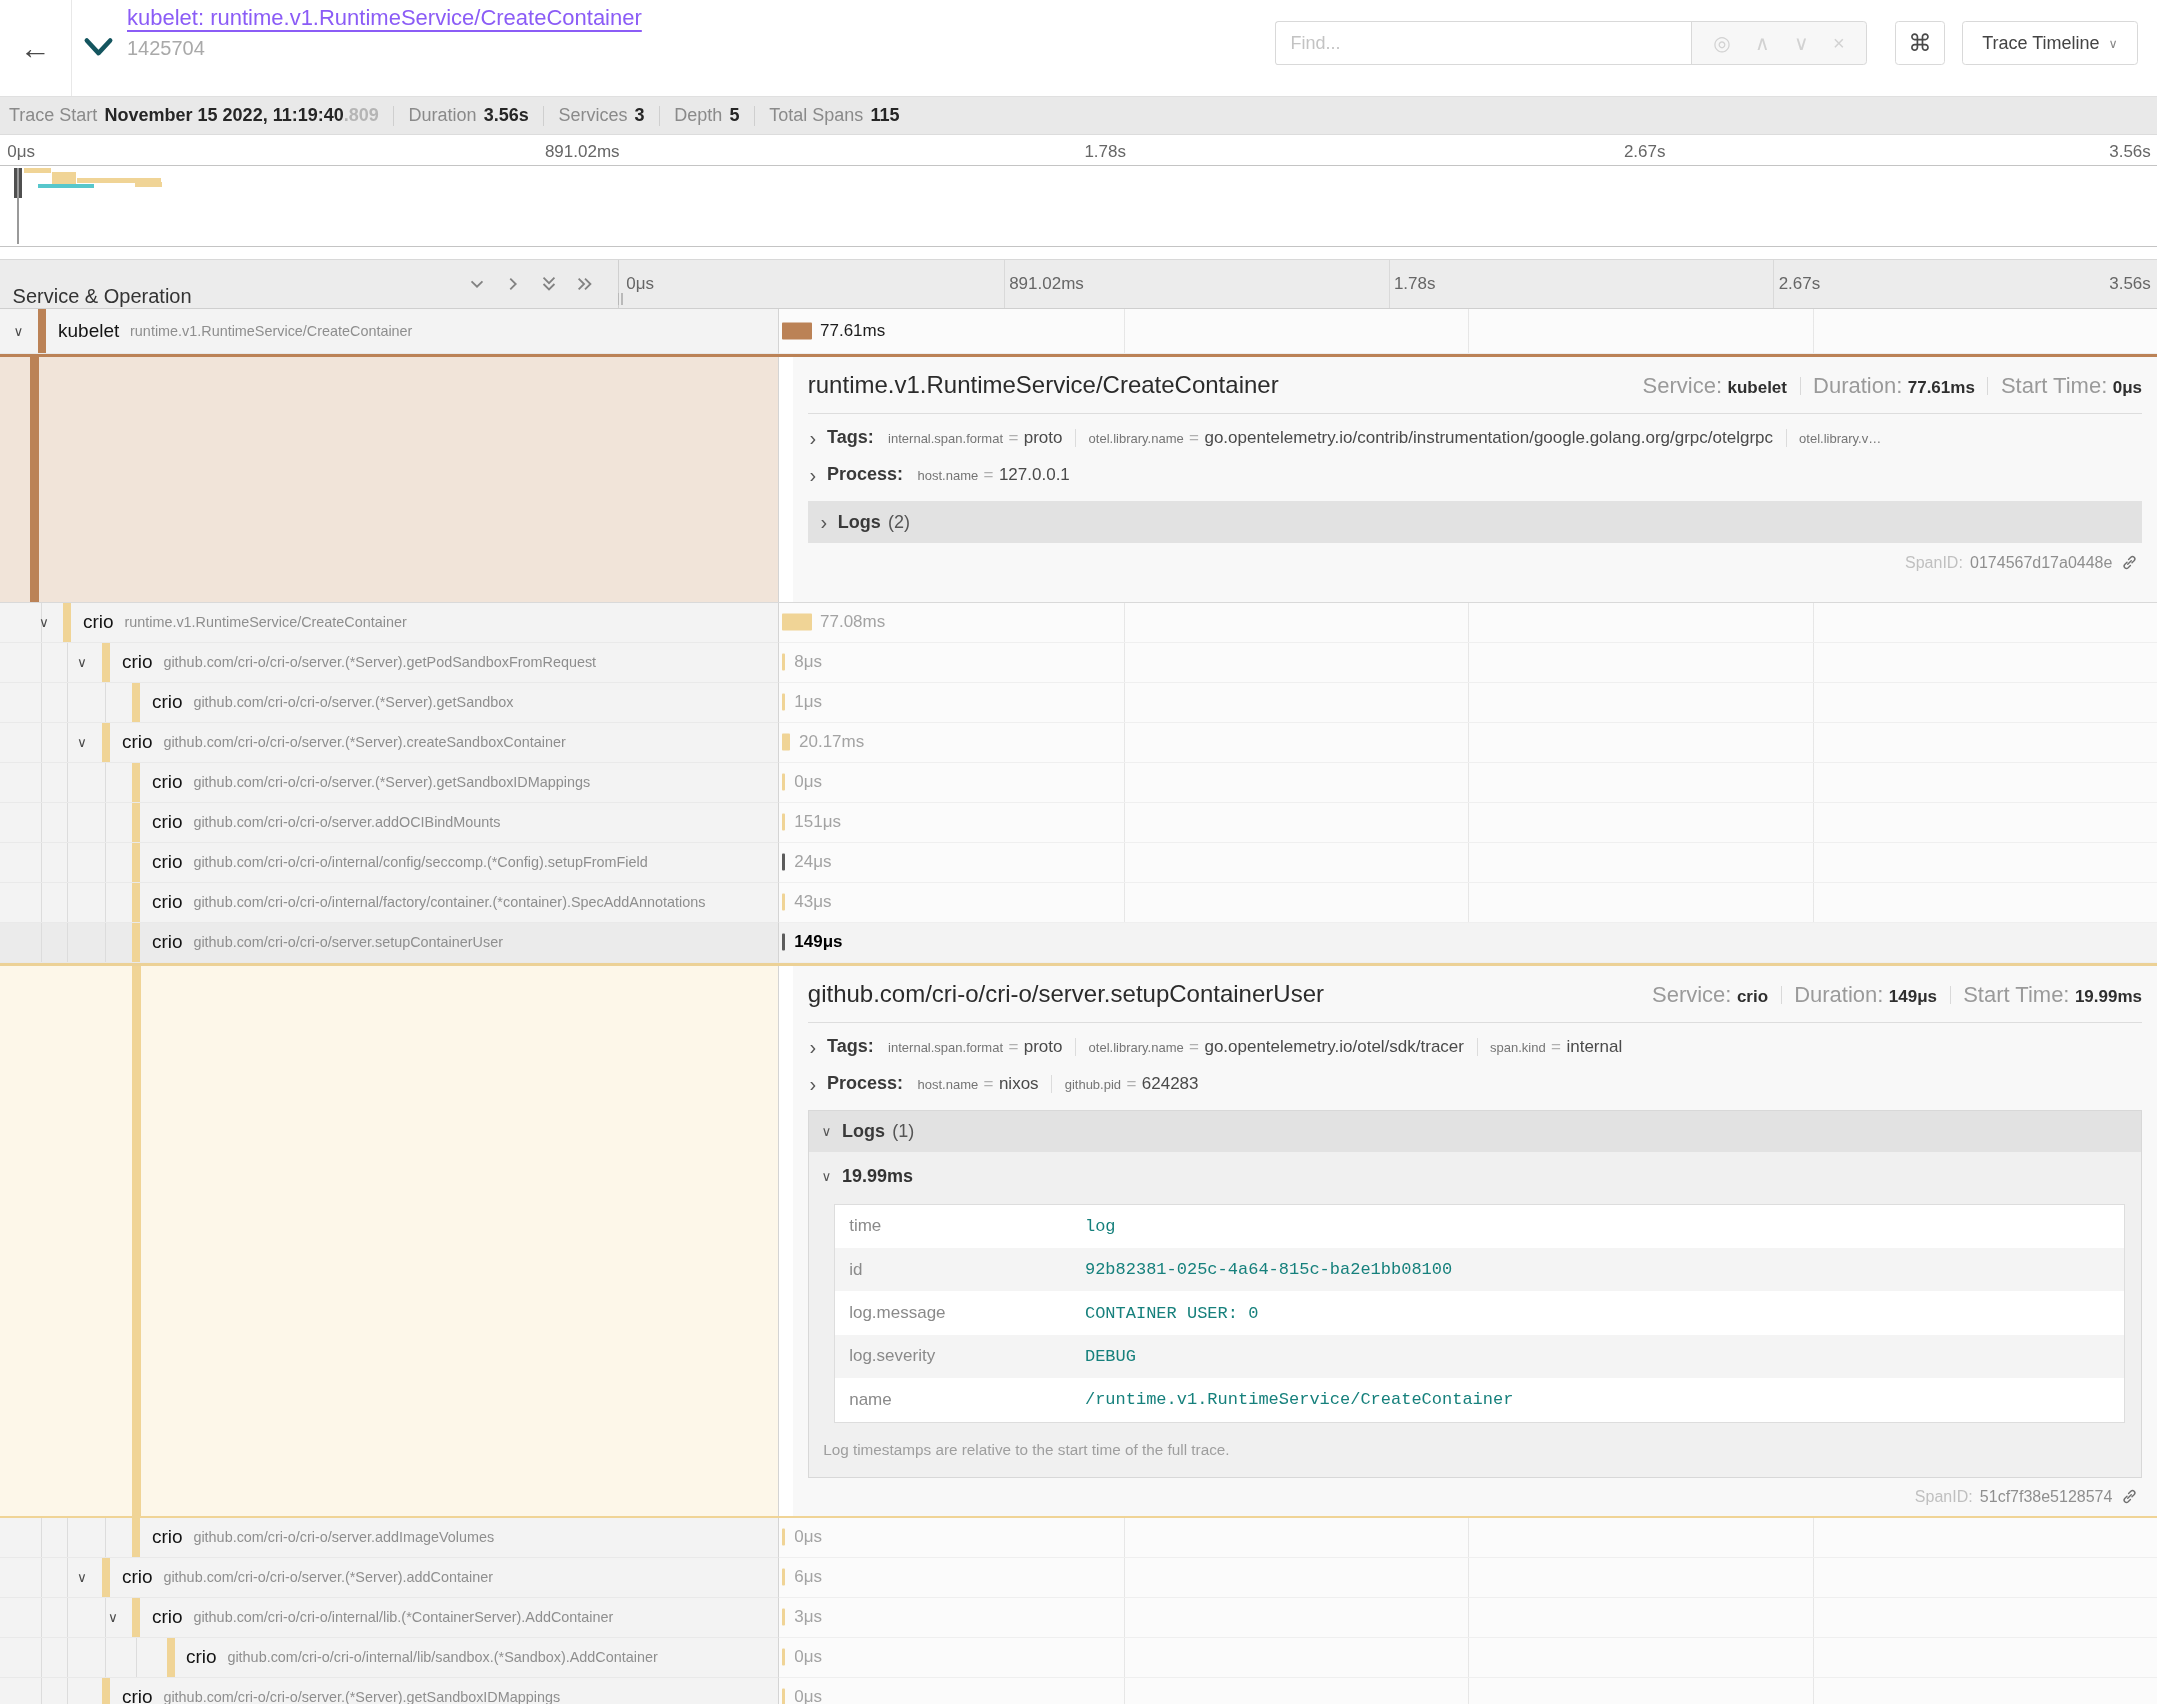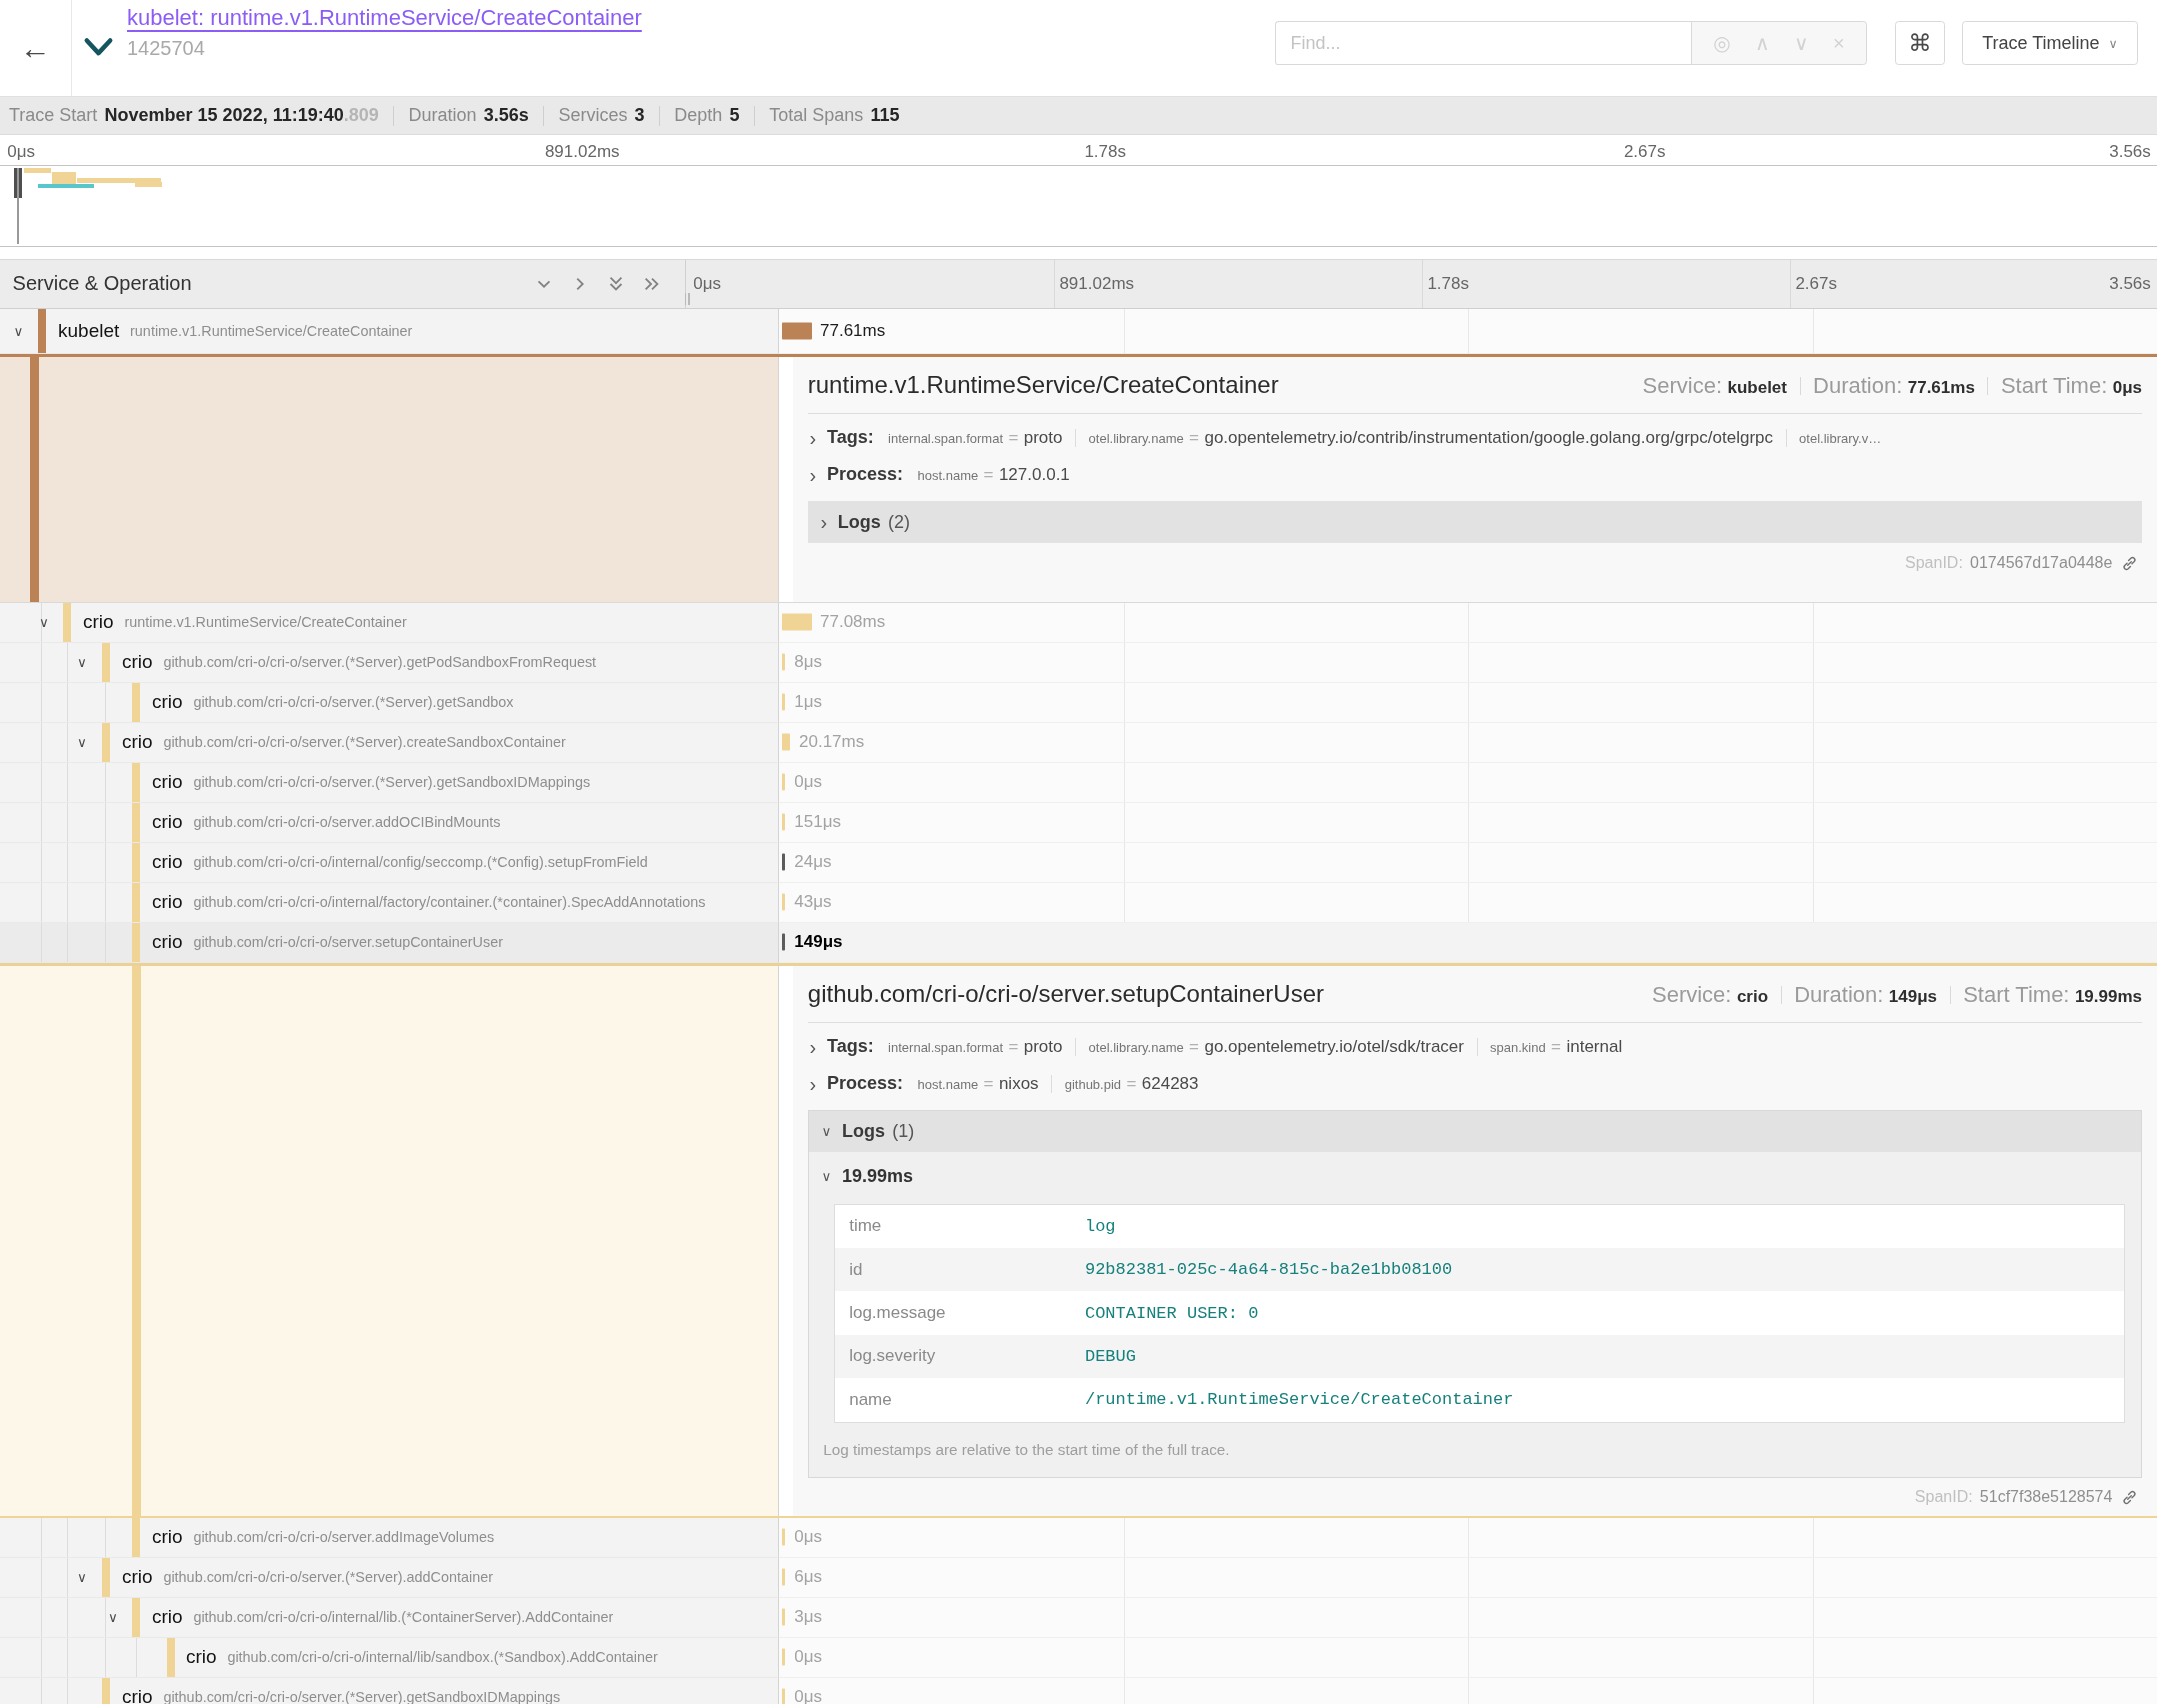--- a/index.html
+++ b/index.html
@@ -31,21 +31,21 @@
 
   
   #map-labels{position:relative;height:30px;}
   #map-labels .tick{position:absolute;top:7.2px;font-size:17px;color:#666;}
   #map-canvas{position:relative;height:80px;border-top:0.9px solid #c4c4c4;border-bottom:0.9px solid #c4c4c4;background:#fff;}
   .map-mark{position:absolute;}
 
   
   #tl-gap{height:11.7px;background:#fff;}
   #tl-header{display:flex;height:50px;background:#ececec;border-top:0.9px solid #d8d8d8;border-bottom:0.9px solid #cfcfcf;box-sizing:border-box;}
-  .hdr-left{position:relative;width:686px;border-right:0.9px solid #d0d0d0;box-sizing:border-box;display:flex;align-items:center;}
+  .hdr-left{position:relative;width:619px;border-right:0.9px solid #d0d0d0;box-sizing:border-box;display:flex;align-items:flex-end;}
   .hdr-title{font-size:20px;color:#333;margin-left:12.6px;}
   .hdr-icons{position:absolute;right:23.4px;top:0;bottom:0;display:flex;align-items:center;gap:16px;}
   .hdr-icons svg{cursor:pointer;}
   .grip{position:absolute;right:-4.5px;bottom:2.7px;display:flex;gap:1.8px;}
   .grip i{display:block;width:1.4px;height:11.7px;background:#b9b9b9;}
   .hdr-ruler{position:relative;flex:1;}
   .hdr-ruler .tick{position:absolute;top:14.4px;font-size:17px;color:#666;}
   .ruler-grid{position:absolute;top:0;bottom:0;width:0.9px;background:#d9d9d9;}
 
   
@@ -84,21 +84,21 @@
   .caret{font-size:20px;color:#555;margin-right:10.8px;line-height:1;}
   .caret.small{font-size:13.5px;}
   .kv-title{font-size:18px;font-weight:bold;color:#3a3a3a;margin-right:14.4px;}
   .kv-k{font-size:13px;color:#757575;}
   .kv-eq{font-size:17px;color:#b0b0b0;margin:0 5.4px;}
   .kv-v{font-size:17px;color:#4a4a4a;}
   .kv-sep{width:0.9px;height:18px;background:#dcdcdc;margin:0 12.6px;}
   .logs-bar{background:#e2e2e2;height:42px;display:flex;align-items:center;padding-left:12.6px;margin-top:12.6px;cursor:pointer;}
   .logs-bar .kv-title{margin-right:7.2px;}
   .logs-count{font-size:18px;color:#555;}
-  .spanid-row{display:flex;justify-content:flex-end;align-items:flex-end;padding:10.8px 3.6px 5.4px 0;}
+  .spanid-row{display:flex;justify-content:flex-end;align-items:flex-start;padding:10.8px 3.6px 5.4px 0;}
   .spanid-label{font-size:16px;color:#c0c0c0;margin-right:7.2px;}
   .spanid-value{font-size:16px;color:#8f8f8f;margin-right:9px;}
 
   
   .logs-section{border:0.9px solid #d8d8d8;border-top:none;background:#f0f0f0;padding-bottom:0;}
   #panel2 .logs-bar{margin-top:12.6px;border:0.9px solid #d8d8d8;border-bottom:none;box-sizing:border-box;}
   .log-entry-head{display:flex;align-items:center;padding:14.4px 0 12.6px 12.6px;cursor:pointer;}
   .log-entry-time{font-size:18px;font-weight:bold;color:#333;}
   table.log-table{border-collapse:collapse;margin:3.6px 16px 0 25px;width:calc(100% - 41px);background:#fff;border:0.9px solid #ddd;}
   table.log-table td{padding:11.7px 14.4px;font-size:17px;border:none;}

